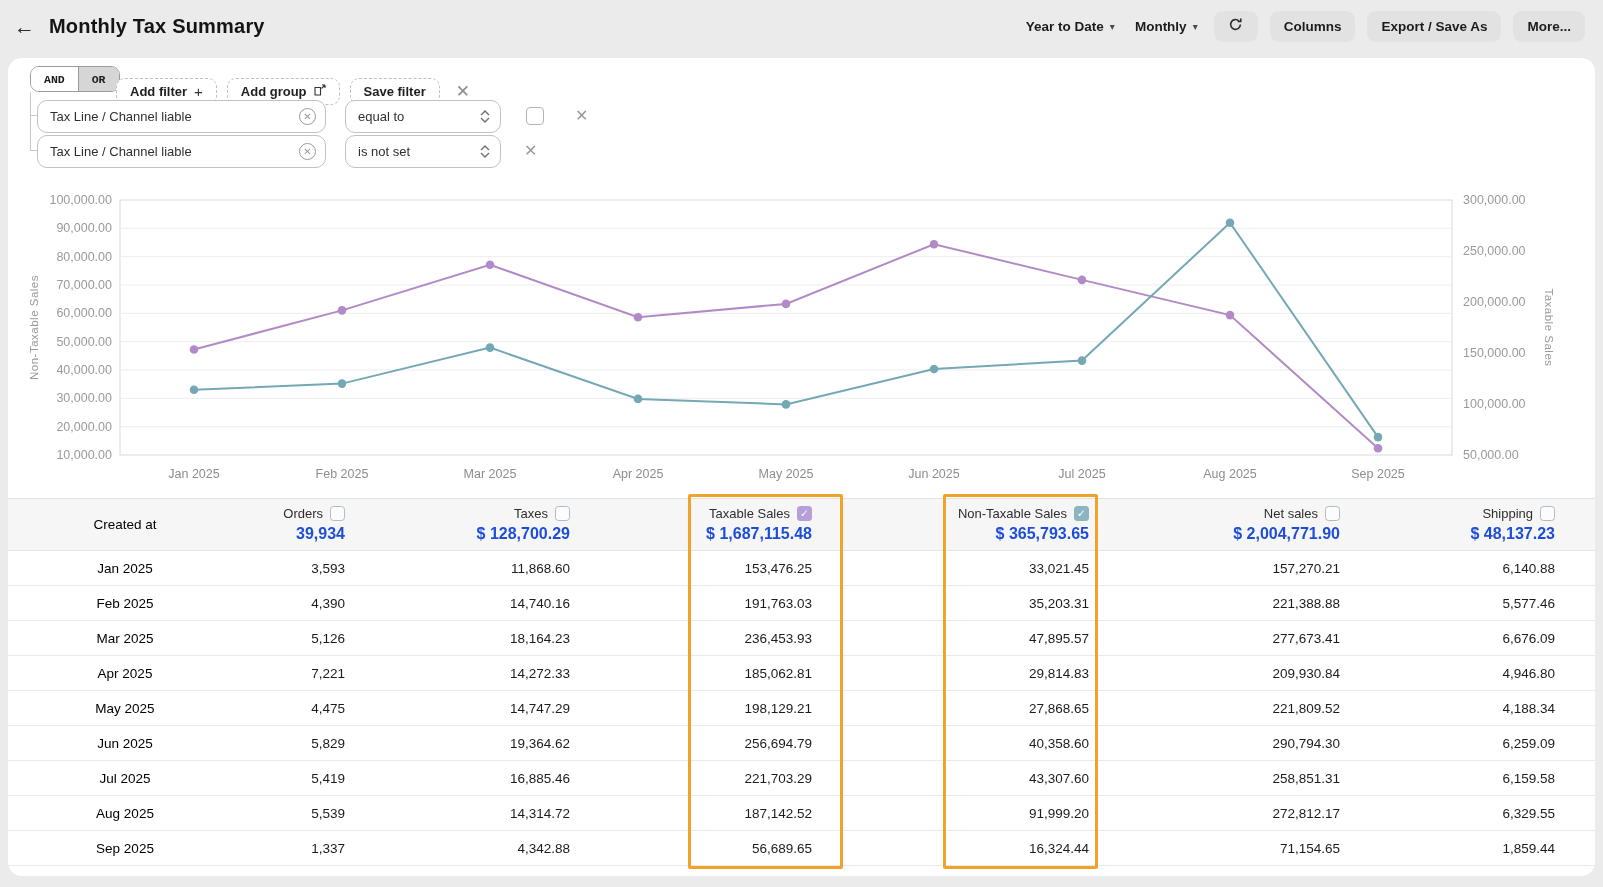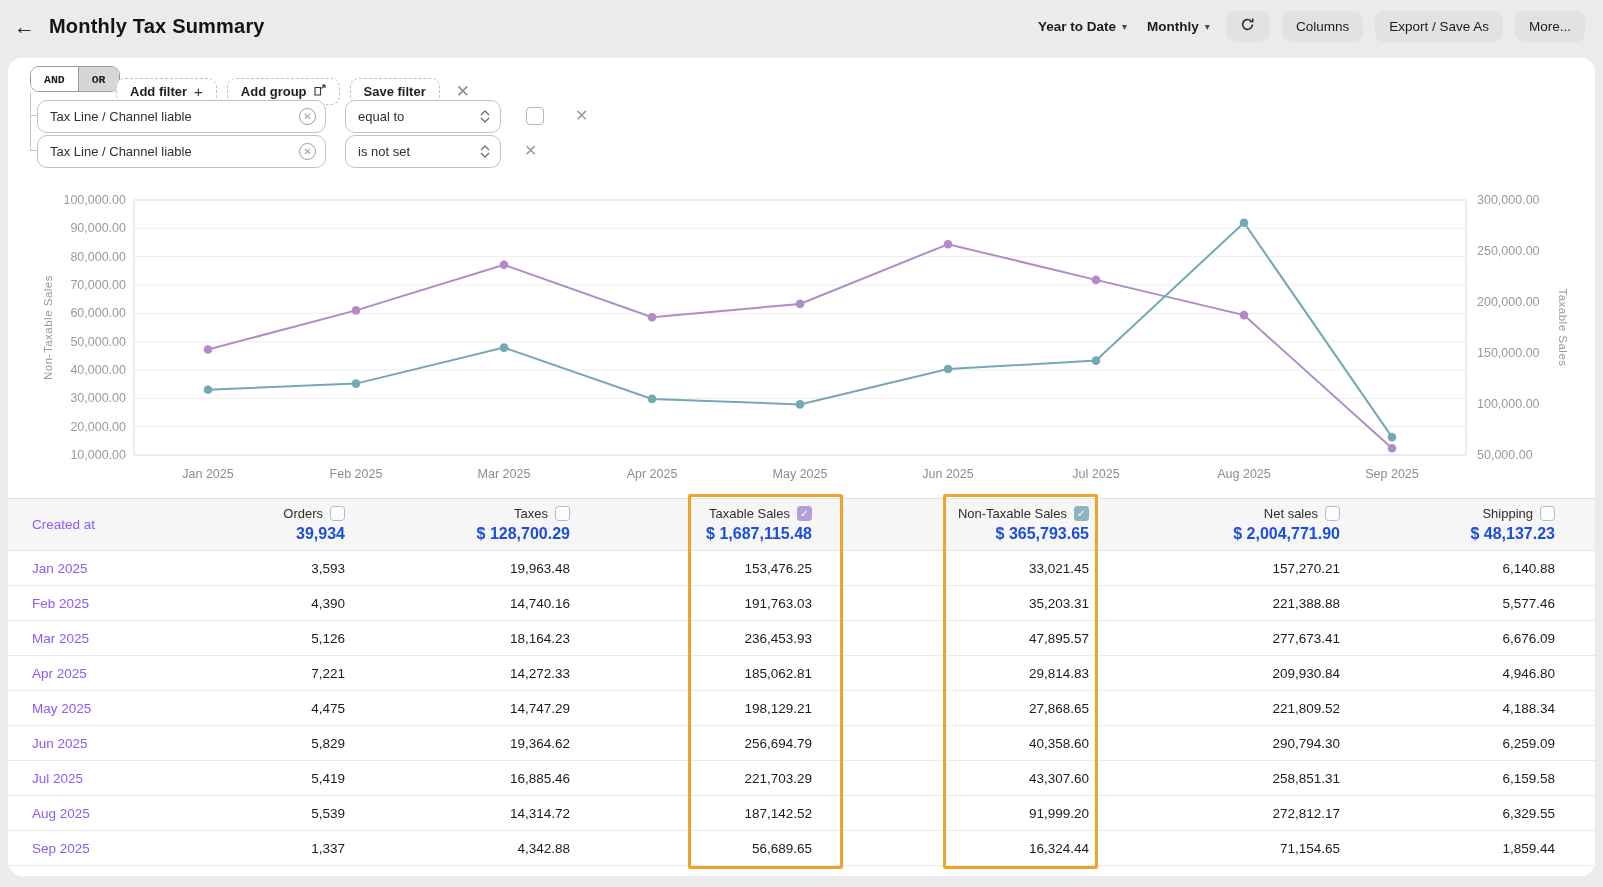--- a/index.html
+++ b/index.html
@@ -11,21 +11,21 @@
   }
   
   .topbar { height:52px; display:flex; align-items:center; justify-content:space-between; padding:0 18px 0 14px; }
   .topbar-left { display:flex; align-items:center; gap:14px; }
   .back { font-size:21px; color:#2b2b2b; cursor:pointer; line-height:1; }
   h1.title { font-size:20px; font-weight:700; color:#141414; letter-spacing:.2px; }
   .topbar-right { display:flex; align-items:center; gap:12px; }
   .dd { display:flex; align-items:center; gap:6px; font-size:13.5px; font-weight:700; color:#1c1c1c; cursor:pointer; padding:0 4px; }
   .dd .caret { font-size:10px; color:#4a4a4a; }
   .btn { border:none; background:#e2e2e2; border-radius:9px; height:31px; padding:0 14px;
-         font-family:inherit; font-size:13.5px; font-weight:400; color:#1c1c1c; cursor:pointer;
+         font-family:inherit; font-size:13.5px; font-weight:700; color:#1c1c1c; cursor:pointer;
          display:flex; align-items:center; gap:6px; }
   .btn.icon-only { width:44px; justify-content:center; }
   
   .card { position:relative; margin:6px 8px 0 8px; width:1587px; background:#ffffff;
           border-radius:14px; padding-bottom:10px; min-height:808px; }
   
   .filter-section { position:relative; padding-top:8px; height:120px; }
   .andor { display:inline-flex; margin-left:22px; border:1px solid #9b9b9b; border-radius:9px; overflow:hidden; height:26px; font-size:11.5px; font-weight:700; color:#1c1c1c; cursor:pointer;font-family:Liberation Mono, monospace; }
   .andor .seg { padding:0 13px; display:flex; align-items:center; }
   .seg.active { background:#ffffff; }
@@ -39,27 +39,27 @@
   .frow { position:absolute; left:29px; display:flex; align-items:center; gap:19px; height:34px; }
   .frow1 { top:41px; } .frow2 { top:76px; }
   .pill { display:flex; align-items:center; height:33px; background:#fff; border:1px solid #c2c2c2; border-radius:10px; font-size:13px; color:#303030; }
   .field-pill { width:289px; justify-content:space-between; padding:0 9px 0 12px; }
   .op-pill { width:156px; justify-content:space-between; padding:0 10px 0 12px; cursor:pointer; }
   .circle-x { width:17px; height:17px; border:1px solid #9a9a9a; border-radius:50%; color:#9a9a9a; font-size:10px; display:flex; align-items:center; justify-content:center; cursor:pointer; flex:0 0 auto; }
   .updown { display:flex; flex-direction:column; gap:1px; }
   .row-x { font-size:16px; color:#9a9a9a; cursor:pointer; padding:0 4px; line-height:1; }
   .cb-blank { width:18px; height:18px; border:1.5px solid #b5b5b5; border-radius:4px; background:#fff; margin:0 8px 0 6px; cursor:pointer; }
   
-  .chart-wrap { margin-top:4px;padding-left:14px; }
+  .chart-wrap { margin-top:4px; }
   svg text { font-family:"Liberation Sans","DejaVu Sans",sans-serif; }
   
   .table-wrap { position:relative; margin-top:6px; }
   table { width:1587px; border-collapse:collapse; table-layout:fixed; }
   tr.totals-row td { background:#f6f6f7; border-top:1px solid #e2e2e2; border-bottom:1px solid #e4e4e4; height:52px; padding-top:6px; padding-bottom:7px; vertical-align:middle; }
-  td.rowhead { text-align:left; padding-left:24px; font-size:13.5px; font-weight:500; color:#8b5cf6; }
+  td.rowhead { text-align:center; padding-left:24px; font-size:13.5px; font-weight:500; color:#000000; }
   td.num { text-align:right; font-size:13.5px; color:#1c1c1c; }
   tr.body-row td { height:35px; border-bottom:1px solid #eaeaea; background:#fff; }
   .col-label { display:flex; justify-content:flex-end; align-items:center; gap:7px; font-size:13px; color:#2e2e2e; font-weight:400; }
   .total { font-size:16px; font-weight:700; color:#1d4ed8; margin-top:4px; }
   .cb { width:15px; height:15px; border-radius:3.5px; flex:0 0 auto; display:flex; align-items:center; justify-content:center; cursor:pointer; }
   .cb.unchecked { border:1.5px solid #b3bac0; background:#fbfcfd; }
   .cb.checked { color:#fff; font-size:10.5px; line-height:1; }
   .hl-box { position:absolute; top:-4px; height:calc(100% + 7px); width:155px; border:3px solid #f0a32a; border-radius:2px; pointer-events:none; z-index:3; }
   .hl-1 { left:680px; } .hl-2 { left:935px; }
 </style>
@@ -280,21 +280,21 @@
                 <span>Shipping</span>
                 <span class="cb unchecked"></span>
               </div>
             <div class="total">$ 48,137.23</div>
           </td>
             <td></td>
           </tr>
           <tr class="body-row">
             <td class="rowhead">Jan 2025</td>
             <td class="num">3,593</td>
-            <td class="num">19,963.48</td>
+            <td class="num">11,868.60</td>
             <td class="num">153,476.25</td>
             <td class="num">33,021.45</td>
             <td class="num">157,270.21</td>
             <td class="num">6,140.88</td>
             <td></td>
           </tr>
           <tr class="body-row">
             <td class="rowhead">Feb 2025</td>
             <td class="num">4,390</td>
             <td class="num">14,740.16</td>

